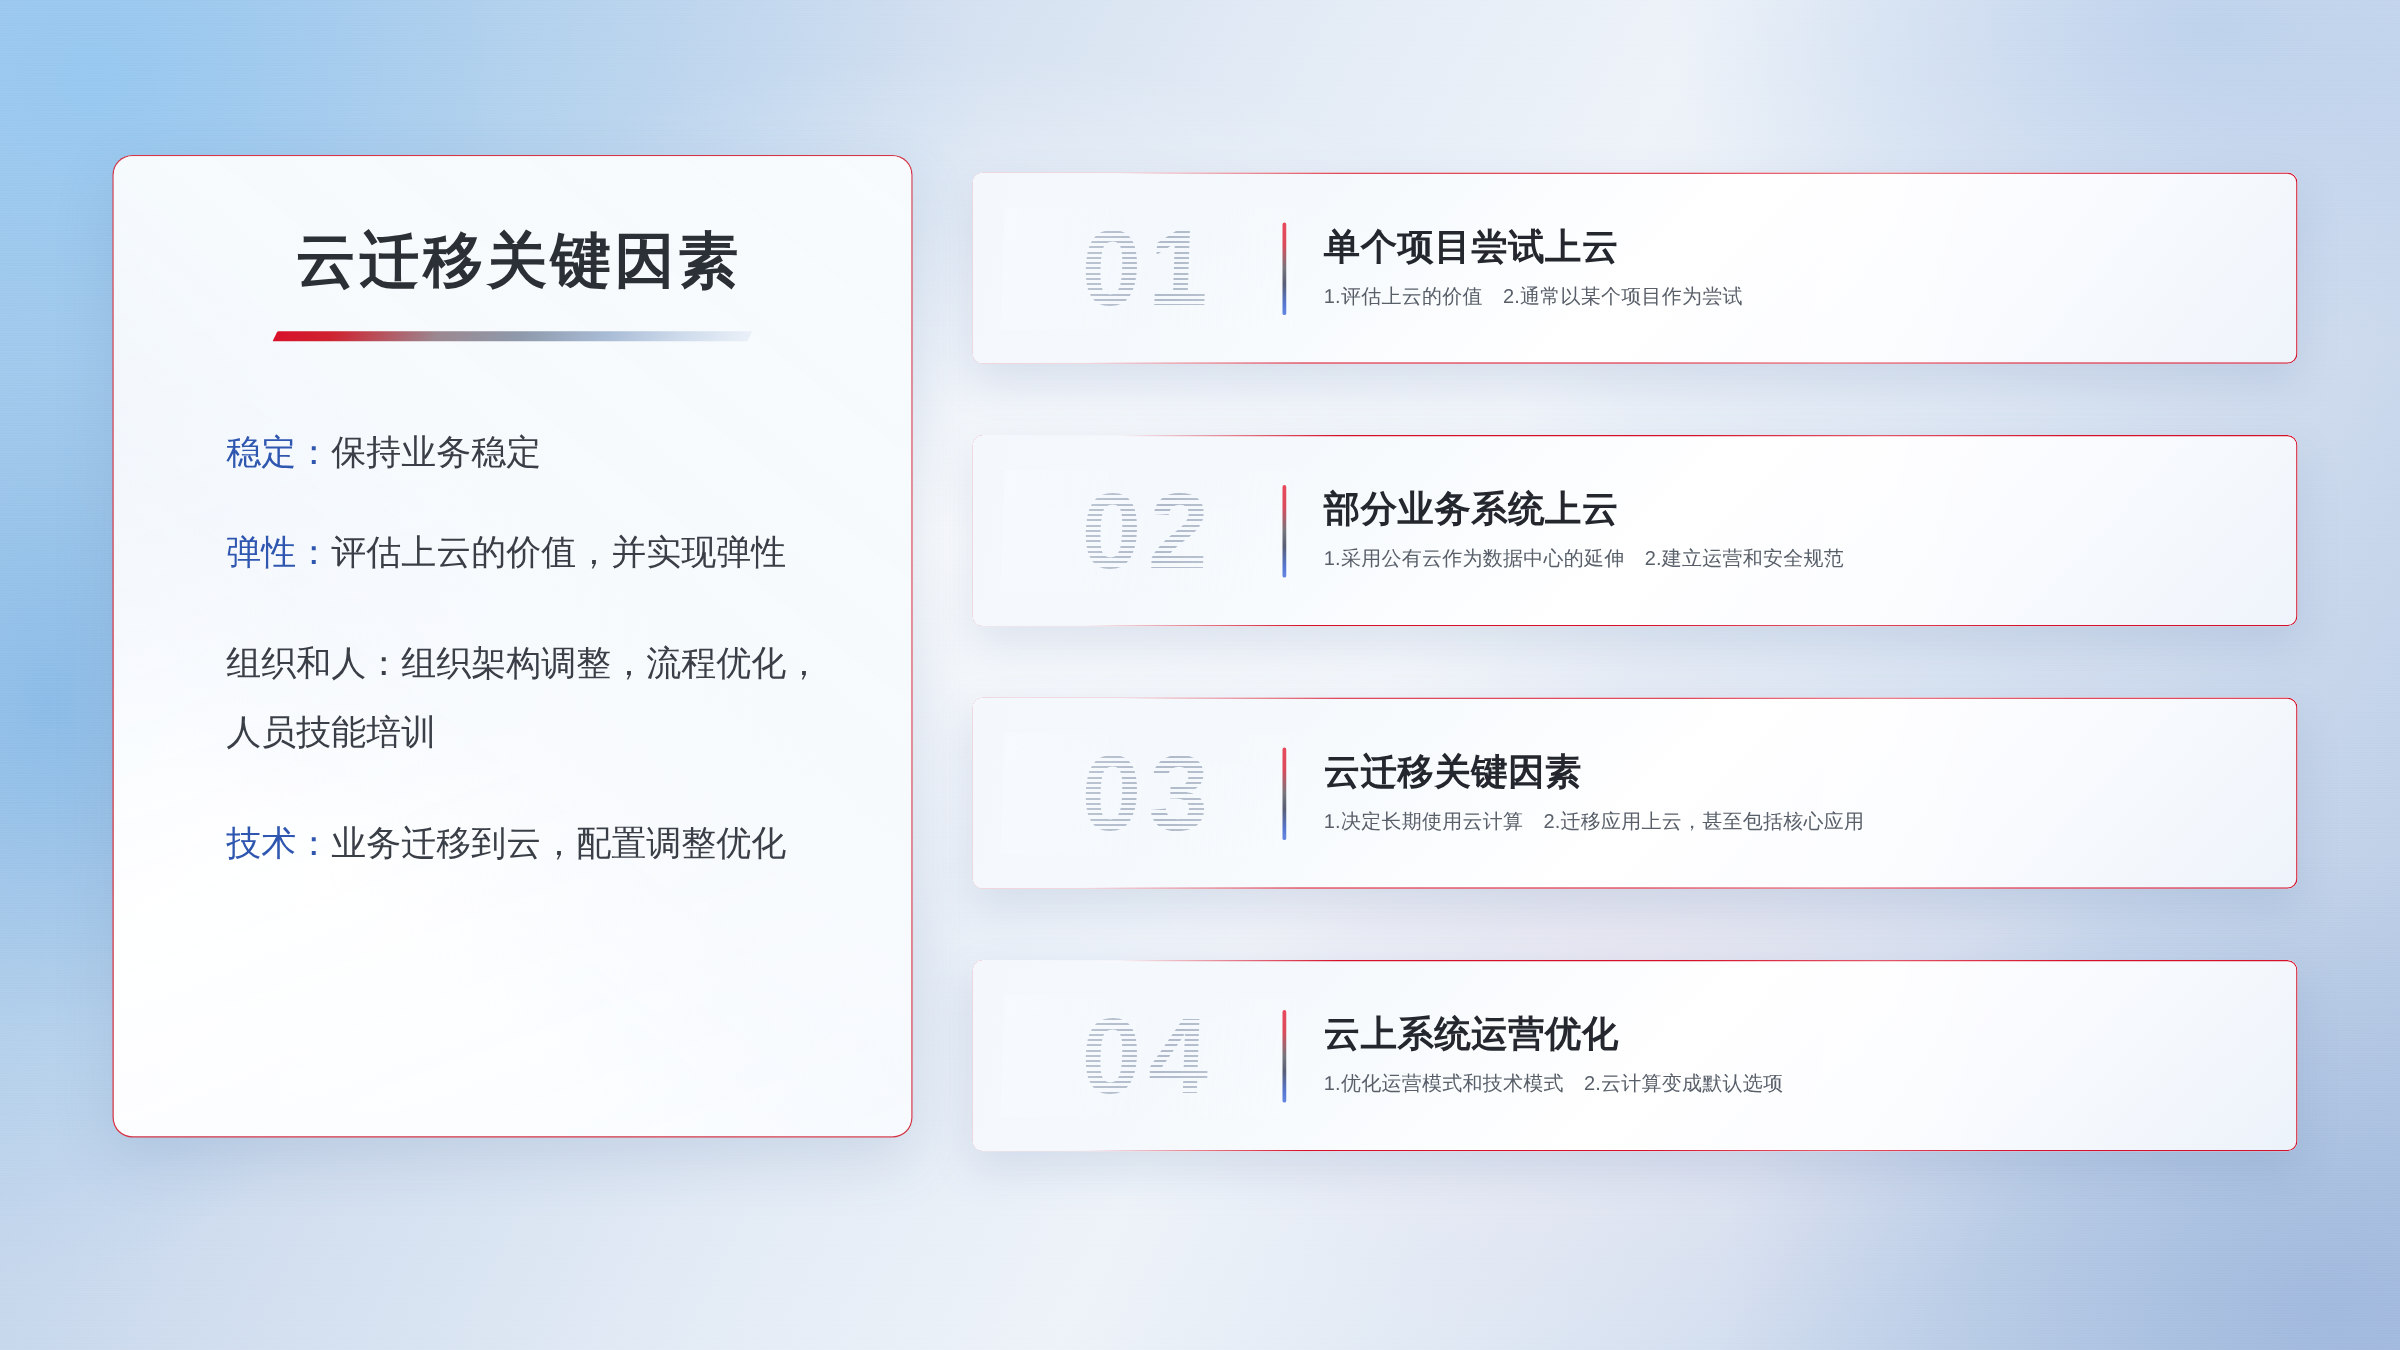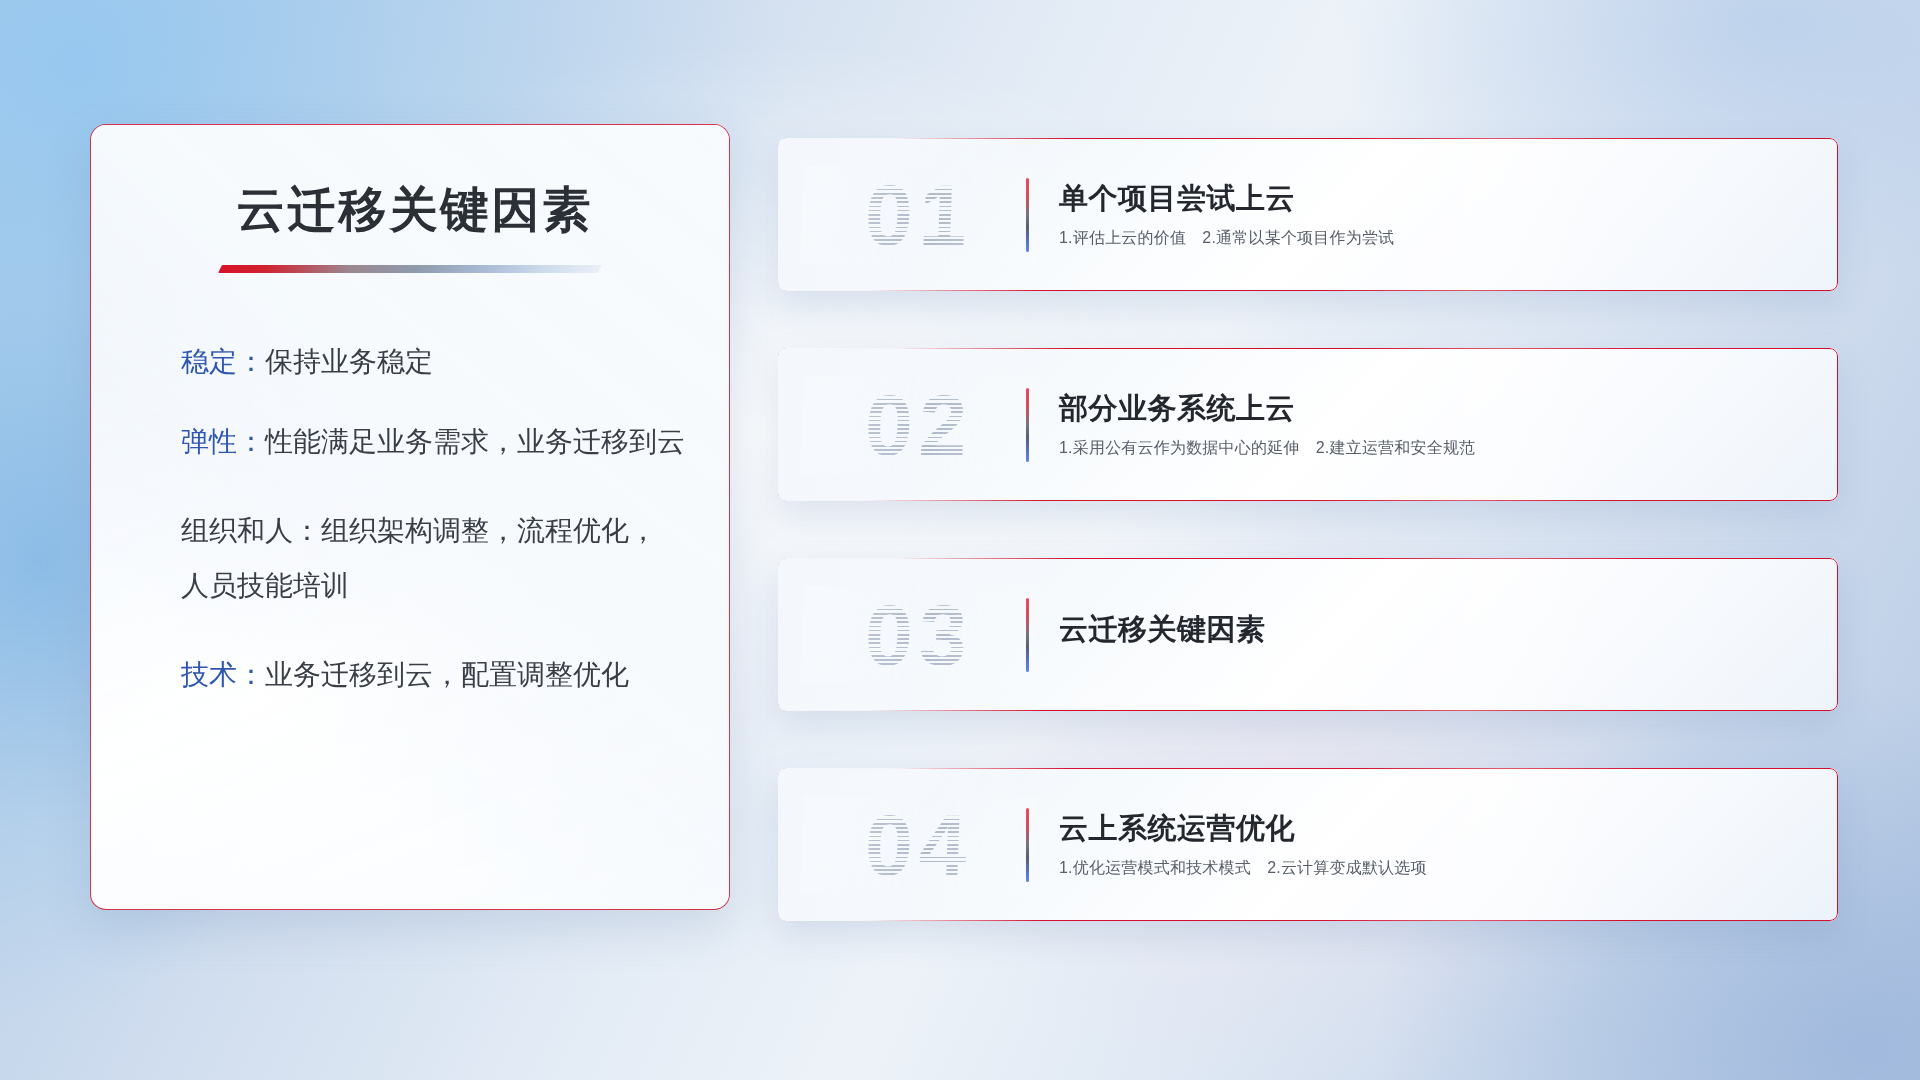--- a/index.html
+++ b/index.html
@@ -258,21 +258,21 @@
   <section id="left-panel">
     <div id="panel-inner">
       <h1 id="panel-title">云迁移关键因素</h1>
       <div id="title-rule"></div>
 
       <div id="factor-list">
         <p class="factor-row">
           <span class="factor-label">稳定：</span><span class="factor-text">保持业务稳定</span>
         </p>
         <p class="factor-row">
-          <span class="factor-label">弹性：</span><span class="factor-text">性能满足业务需求，业务迁移到云</span>
+          <span class="factor-label">弹性：</span><span class="factor-text">评估上云的价值，并实现弹性</span>
         </p>
         <p class="factor-row wrap">
           <span class="factor-label plain">组织和人：</span><span class="factor-text">组织架构调整，流程优化，人员技能培训</span>
         </p>
         <p class="factor-row">
           <span class="factor-label">技术：</span><span class="factor-text">业务迁移到云，配置调整优化</span>
         </p>
       </div>
     </div>
   </section>
@@ -309,20 +309,21 @@
 
     <article class="card">
       <div class="card-outline"></div>
       <div class="card-outline-mask"></div>
       <div class="card-sheen"></div>
       <div class="card-body">
         <div class="ghost-num">03</div>
         <div class="divider"></div>
         <div class="card-text">
           <div class="card-title">云迁移关键因素</div>
+          <div class="card-sub">1.决定长期使用云计算　2.迁移应用上云，甚至包括核心应用</div>
         </div>
       </div>
     </article>
 
     <article class="card">
       <div class="card-outline"></div>
       <div class="card-outline-mask"></div>
       <div class="card-sheen"></div>
       <div class="card-body">
         <div class="ghost-num">04</div>

